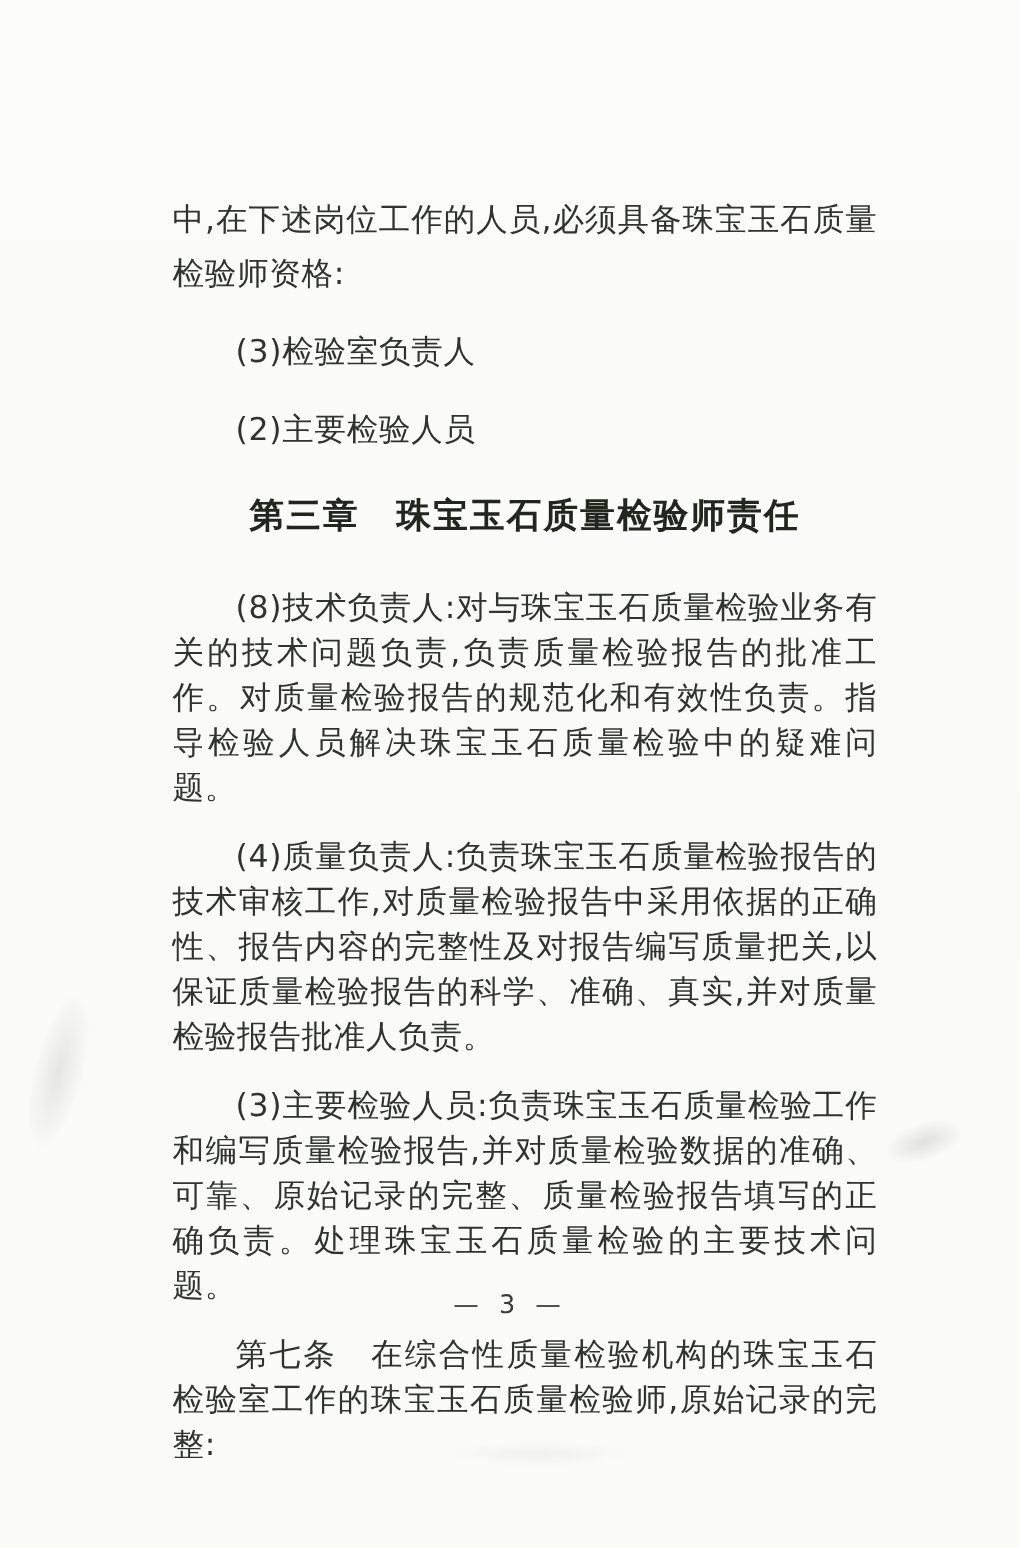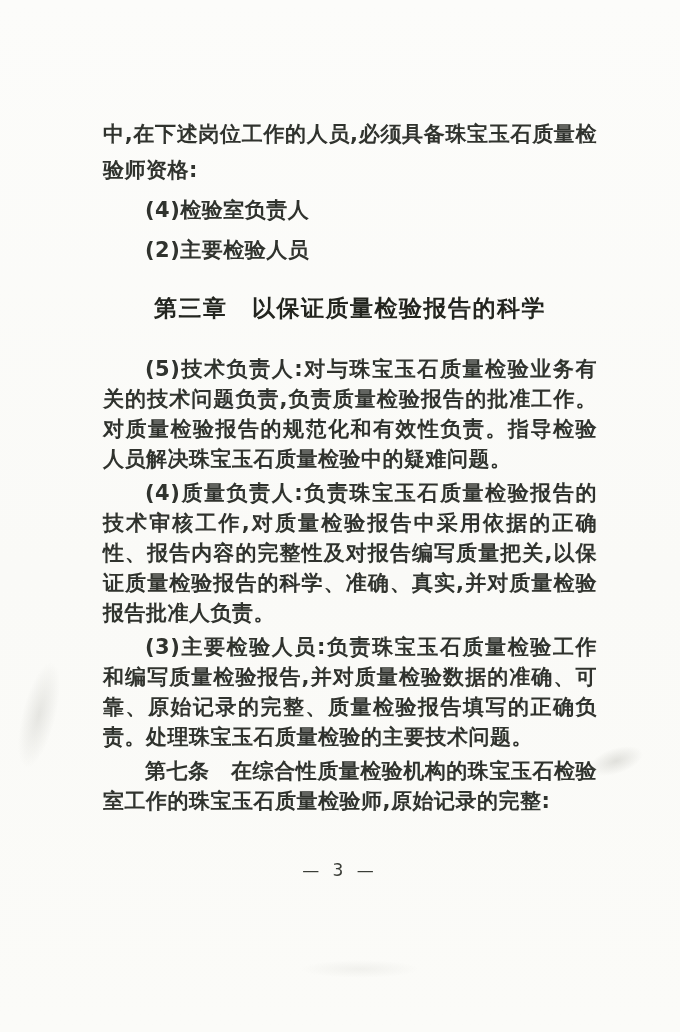--- a/index.html
+++ b/index.html
@@ -20,23 +20,22 @@
     position: absolute;
     left: 99px;
     top: 112px;
     width: 502px;
     text-align: justify;
     text-justify: inter-ideograph;
     font-size: 21px;
     letter-spacing: 0.5px;
   }
   .para {
-    margin: 4px;
+    margin: 16px;
     line-height: 30px;
-    font-weight: bold;
   }
   .para.continuation {
     text-indent: 0;
     line-height: 36px;
   }
   .para.list-item {
     text-indent: 2em;
     line-height: 36px;
     text-align: left;
   }
@@ -93,24 +92,24 @@
   }
 </style>
 </head>
 <body>
 
 <div class="page">
 
   <div class="doc-body">
 
   <div class="para continuation">中,在下述岗位工作的人员,必须具备珠宝玉石质量检验师资格:</div>
-      <div class="para list-item">(4)检验室负责人</div>
+      <div class="para list-item">(3)检验室负责人</div>
       <div class="para list-item">(2)主要检验人员</div>
-      <div class="para heading">第三章　以保证质量检验报告的科学</div>
-      <div class="para indent">(5)技术负责人:对与珠宝玉石质量检验业务有关的技术问题负责,负责质量检验报告的批准工作。对质量检验报告的规范化和有效性负责。指导检验人员解决珠宝玉石质量检验中的疑难问题。</div>
+      <div class="para heading">第三章　珠宝玉石质量检验师责任</div>
+      <div class="para indent">(8)技术负责人:对与珠宝玉石质量检验业务有关的技术问题负责,负责质量检验报告的批准工作。对质量检验报告的规范化和有效性负责。指导检验人员解决珠宝玉石质量检验中的疑难问题。</div>
       <div class="para indent">(4)质量负责人:负责珠宝玉石质量检验报告的技术审核工作,对质量检验报告中采用依据的正确性、报告内容的完整性及对报告编写质量把关,以保证质量检验报告的科学、准确、真实,并对质量检验报告批准人负责。</div>
       <div class="para indent">(3)主要检验人员:负责珠宝玉石质量检验工作和编写质量检验报告,并对质量检验数据的准确、可靠、原始记录的完整、质量检验报告填写的正确负责。处理珠宝玉石质量检验的主要技术问题。</div>
       <div class="para indent">第七条　在综合性质量检验机构的珠宝玉石检验室工作的珠宝玉石质量检验师,原始记录的完整:</div>
     </div>
 
   <div class="smudge smudge-left"></div>
   <div class="smudge smudge-right"></div>
   <div class="smudge smudge-bottom"></div>
 
   <div class="footer">— 3 —</div>

